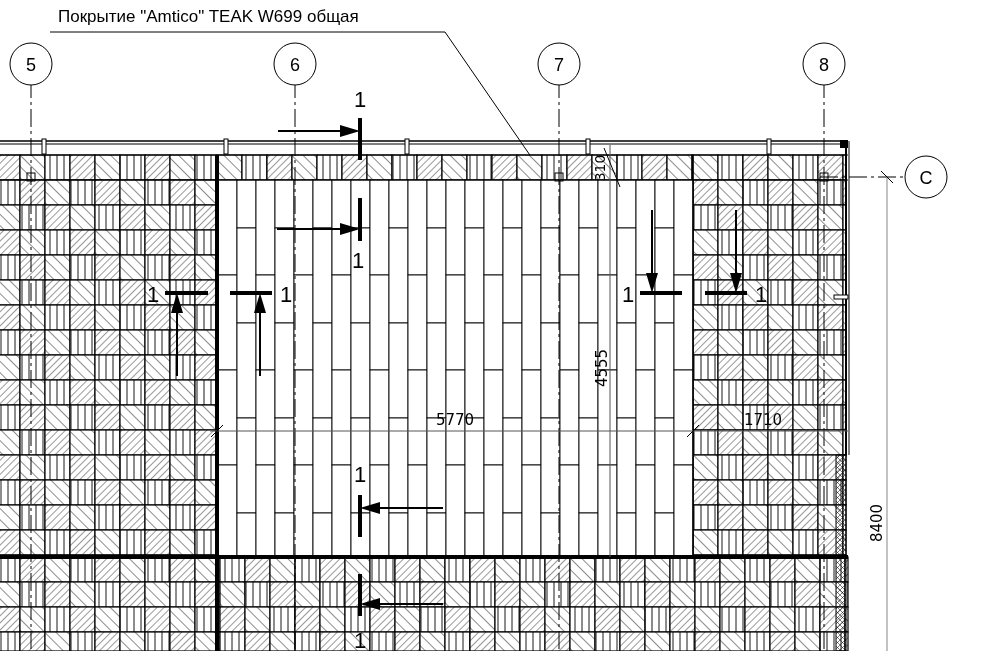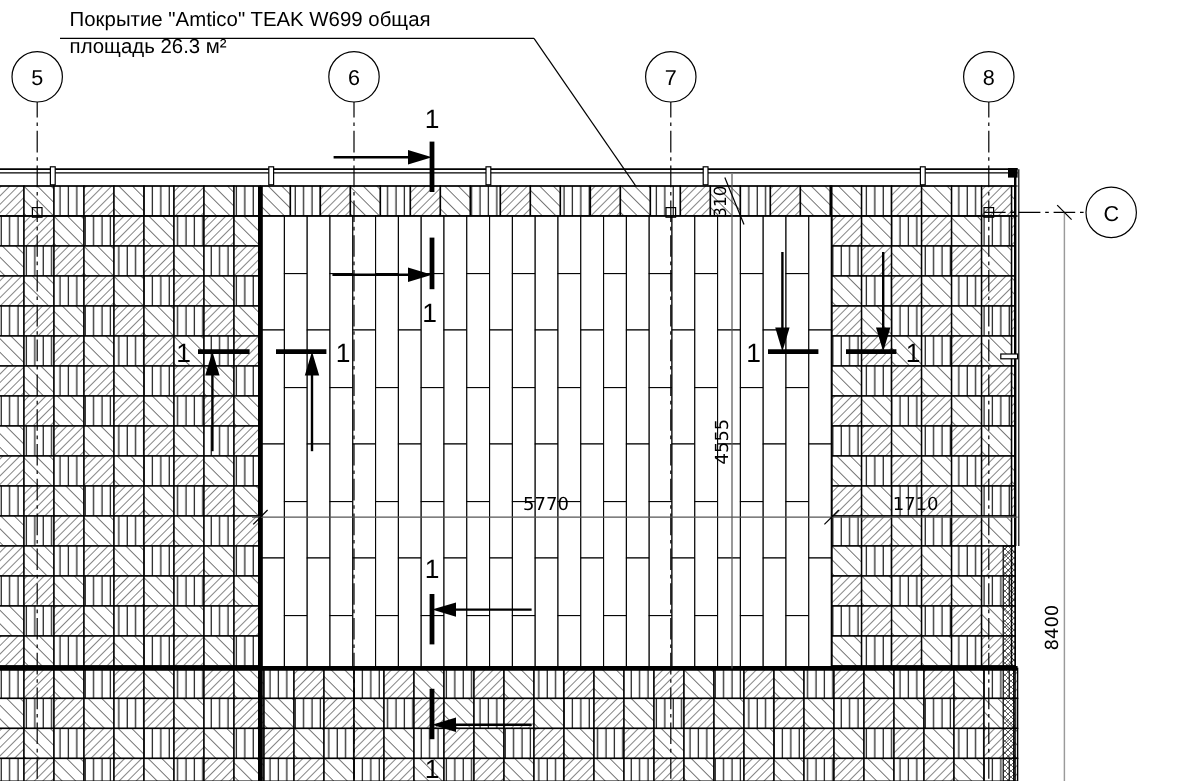--- a/index.html
+++ b/index.html
@@ -9,21 +9,20 @@
   .dim { font-family:"DejaVu Sans", sans-serif; fill:#000; }
   .note { position:absolute; left:58px; top:6px; font-family:"Liberation Sans", sans-serif; font-size:17px; line-height:22px; color:#000; }
   .note-line1 { display:block; white-space:nowrap; }
   .note-line2 { display:block; white-space:nowrap; }
 </style>
 </head>
 <body>
 
 <div class="note">
   <span class="note-line1">Покрытие "Amtico" TEAK W699 общая</span>
-  <span class="note-line2">площадь 26.3 м²</span>
 </div>
 
 <svg id="drawing" viewBox="0 0 1000 651" xmlns="http://www.w3.org/2000/svg">
   <defs>
     <pattern id="hatchA" width="5" height="5" patternUnits="userSpaceOnUse" patternTransform="rotate(45)">
       <line x1="0" y1="0" x2="0" y2="5" stroke="#000" stroke-width="0.8"></line>
     </pattern>
     <pattern id="hatchB" width="8" height="8" patternUnits="userSpaceOnUse" patternTransform="rotate(-45)">
       <line x1="0" y1="0" x2="0" y2="8" stroke="#000" stroke-width="0.9"></line>
     </pattern>

